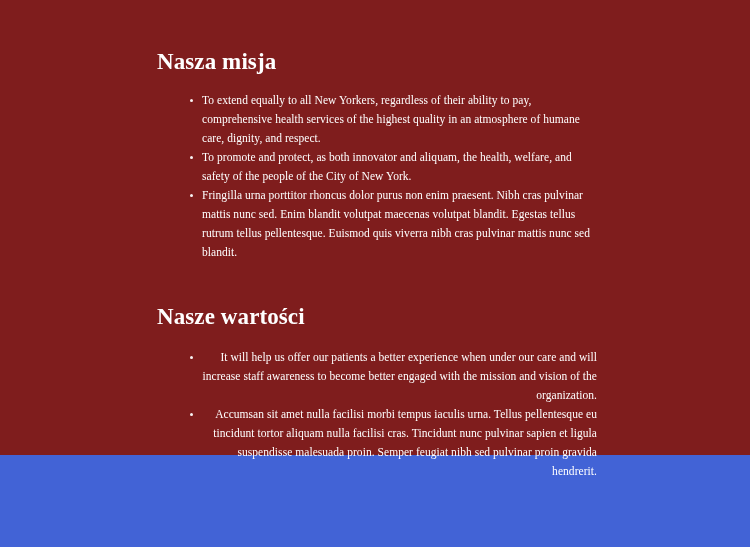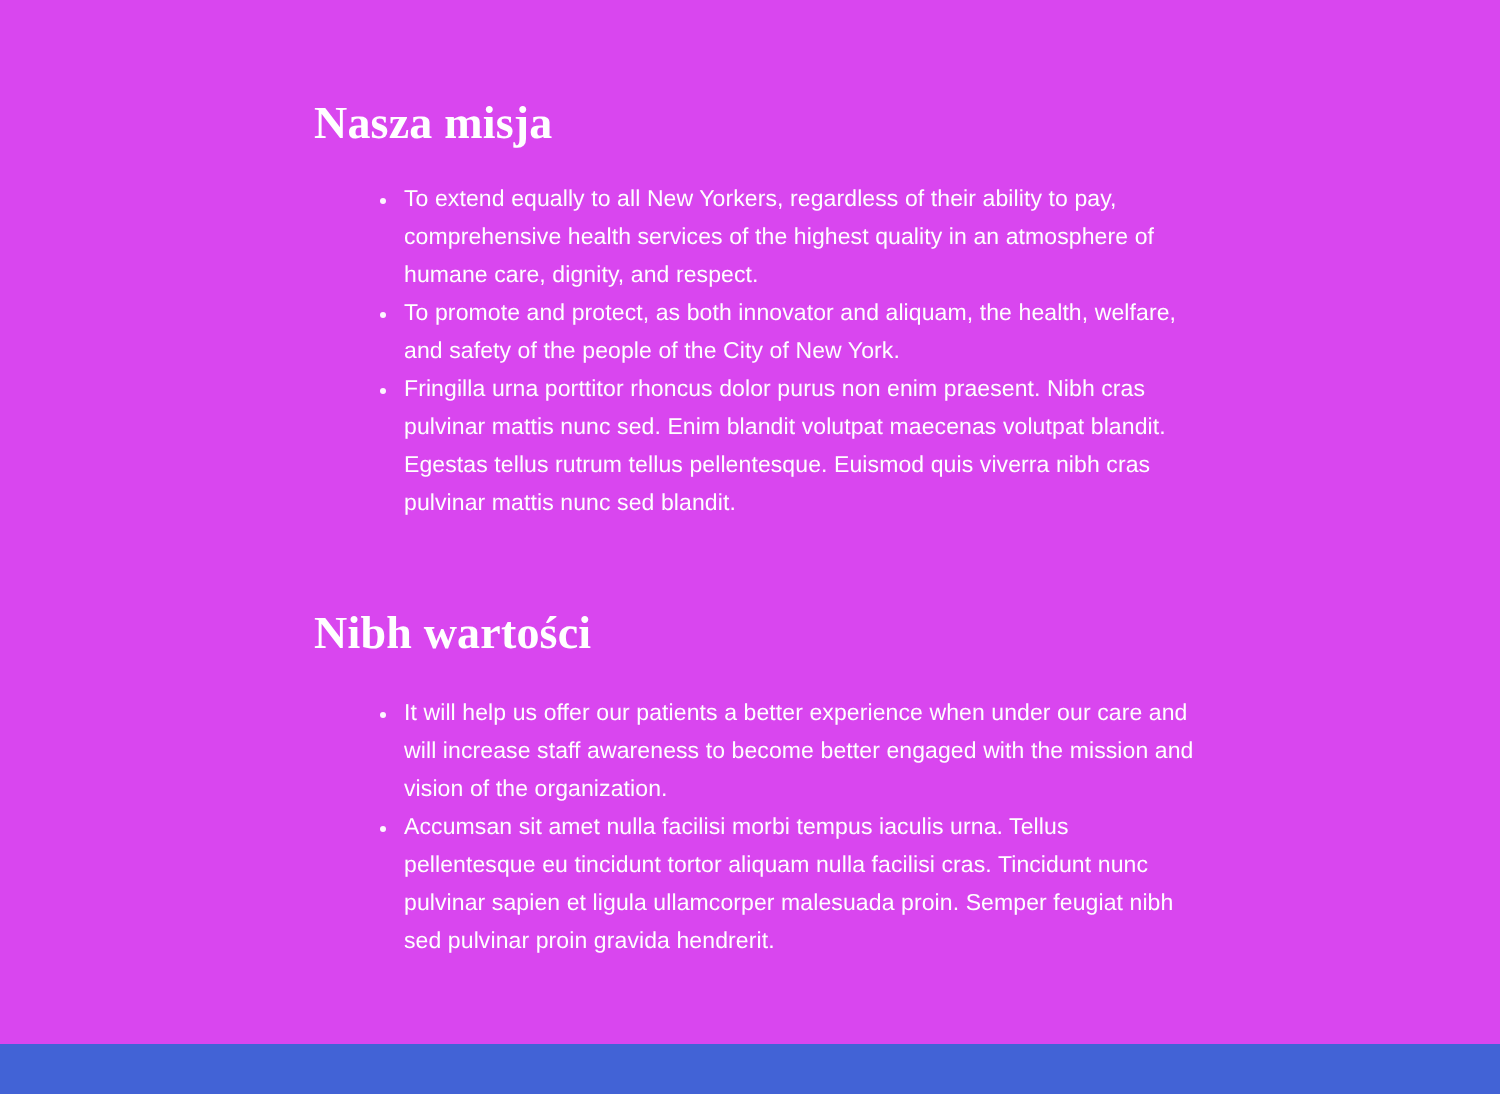--- a/index.html
+++ b/index.html
@@ -10,22 +10,22 @@
     width: 750px;
     height: 547px;
     overflow: hidden;
     background: #4263d6;
     font-family: "Liberation Sans", sans-serif;
     -webkit-font-smoothing: antialiased;
   }
   .page {
     position: relative;
     width: 750px;
-    height: 522px;
-    background: #d946ef;
+    height: 455px;
+    background: #7f1d1d;
     box-sizing: border-box;
   }
   .content {
     position: absolute;
     left: 157px;
     top: 48px;
     width: 440px;
   }
   .section-heading {
     font-family: "Liberation Serif", "DejaVu Serif", serif;
@@ -41,39 +41,40 @@
   }
   ul.bullet-list {
     list-style: none;
     margin: 0;
     padding: 0;
   }
   ul.bullet-list li {
     position: relative;
     padding-left: 45px;
     color: #ffffff;
-    font-family: Liberation Sans, sans-serif;
+    font-family: Liberation Serif, serif;
     font-size: 11.5px;
     line-height: 19px;
     letter-spacing: 0.05px;
     margin-bottom: 0px;
   }
   ul.bullet-list li::before {
     content: "";
     position: absolute;
     left: 33px;
     top: 8px;
     width: 3px;
     height: 3px;
     border-radius: 50%;
     background: #ffffff;
     opacity: 0.95;
   }
   .list-two li {
     padding-left: 40px;
+    text-align: right;
   }
   .list-two li::before {
     left: 28px;
   }
   .section-two {
     margin-top: 41px;
   }
   .section-two .section-heading {
     margin-bottom: 17px;
   }
@@ -87,21 +88,21 @@
     <div class="section section-one">
       <h2 class="section-heading">Nasza misja</h2>
       <ul class="bullet-list list-one">
         <li>To extend equally to all New Yorkers, regardless of their ability to pay, comprehensive health services of the highest quality in an atmosphere of humane care, dignity, and respect.</li>
         <li>To promote and protect, as both innovator and aliquam, the health, welfare, and safety of the people of the City of New York.</li>
         <li>Fringilla urna porttitor rhoncus dolor purus non enim praesent. Nibh cras pulvinar mattis nunc sed. Enim blandit volutpat maecenas volutpat blandit. Egestas tellus rutrum tellus pellentesque. Euismod quis viverra nibh cras pulvinar mattis nunc sed blandit.</li>
       </ul>
     </div>
 
     <div class="section section-two">
-      <h2 class="section-heading">Nibh wartości</h2>
+      <h2 class="section-heading">Nasze wartości</h2>
       <ul class="bullet-list list-two">
         <li>It will help us offer our patients a better experience when under our care and will increase staff awareness to become better engaged with the mission and vision of the organization.</li>
-        <li>Accumsan sit amet nulla facilisi morbi tempus iaculis urna. Tellus pellentesque eu tincidunt tortor aliquam nulla facilisi cras. Tincidunt nunc pulvinar sapien et ligula ullamcorper malesuada proin. Semper feugiat nibh sed pulvinar proin gravida hendrerit.</li>
+        <li>Accumsan sit amet nulla facilisi morbi tempus iaculis urna. Tellus pellentesque eu tincidunt tortor aliquam nulla facilisi cras. Tincidunt nunc pulvinar sapien et ligula suspendisse malesuada proin. Semper feugiat nibh sed pulvinar proin gravida hendrerit.</li>
       </ul>
     </div>
 
   </div>
 </div>
 
 </body></html>

